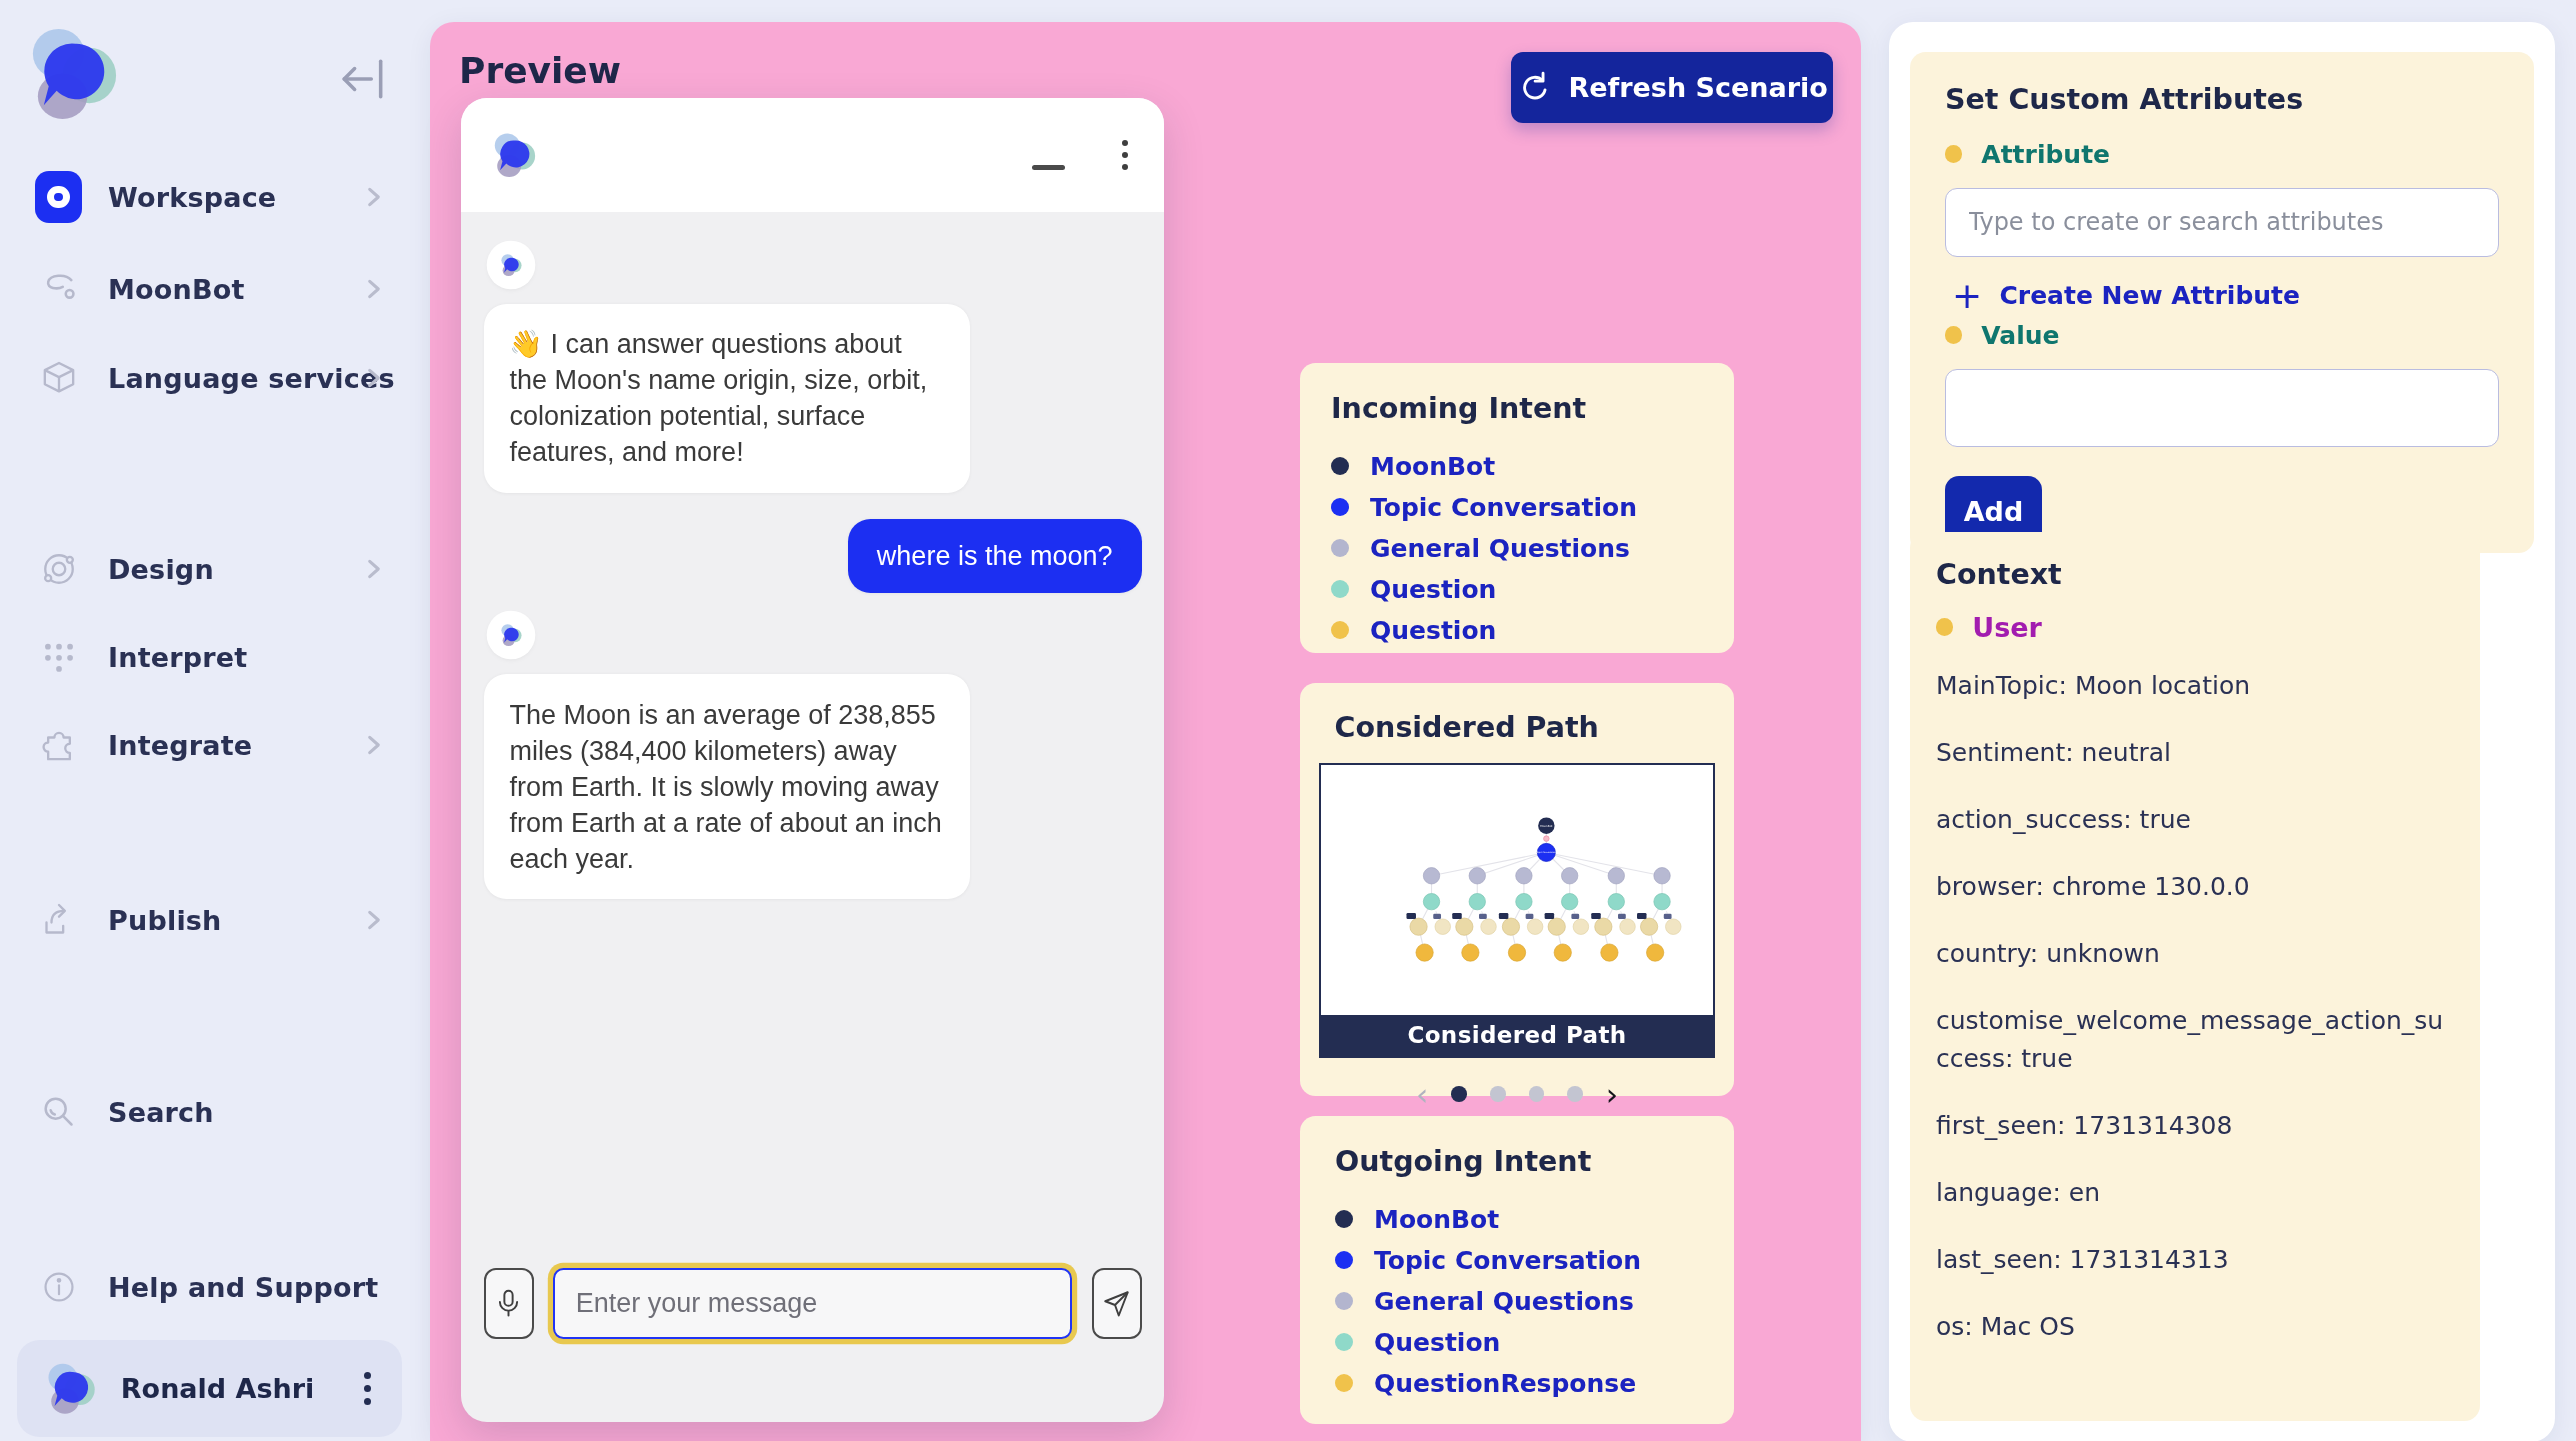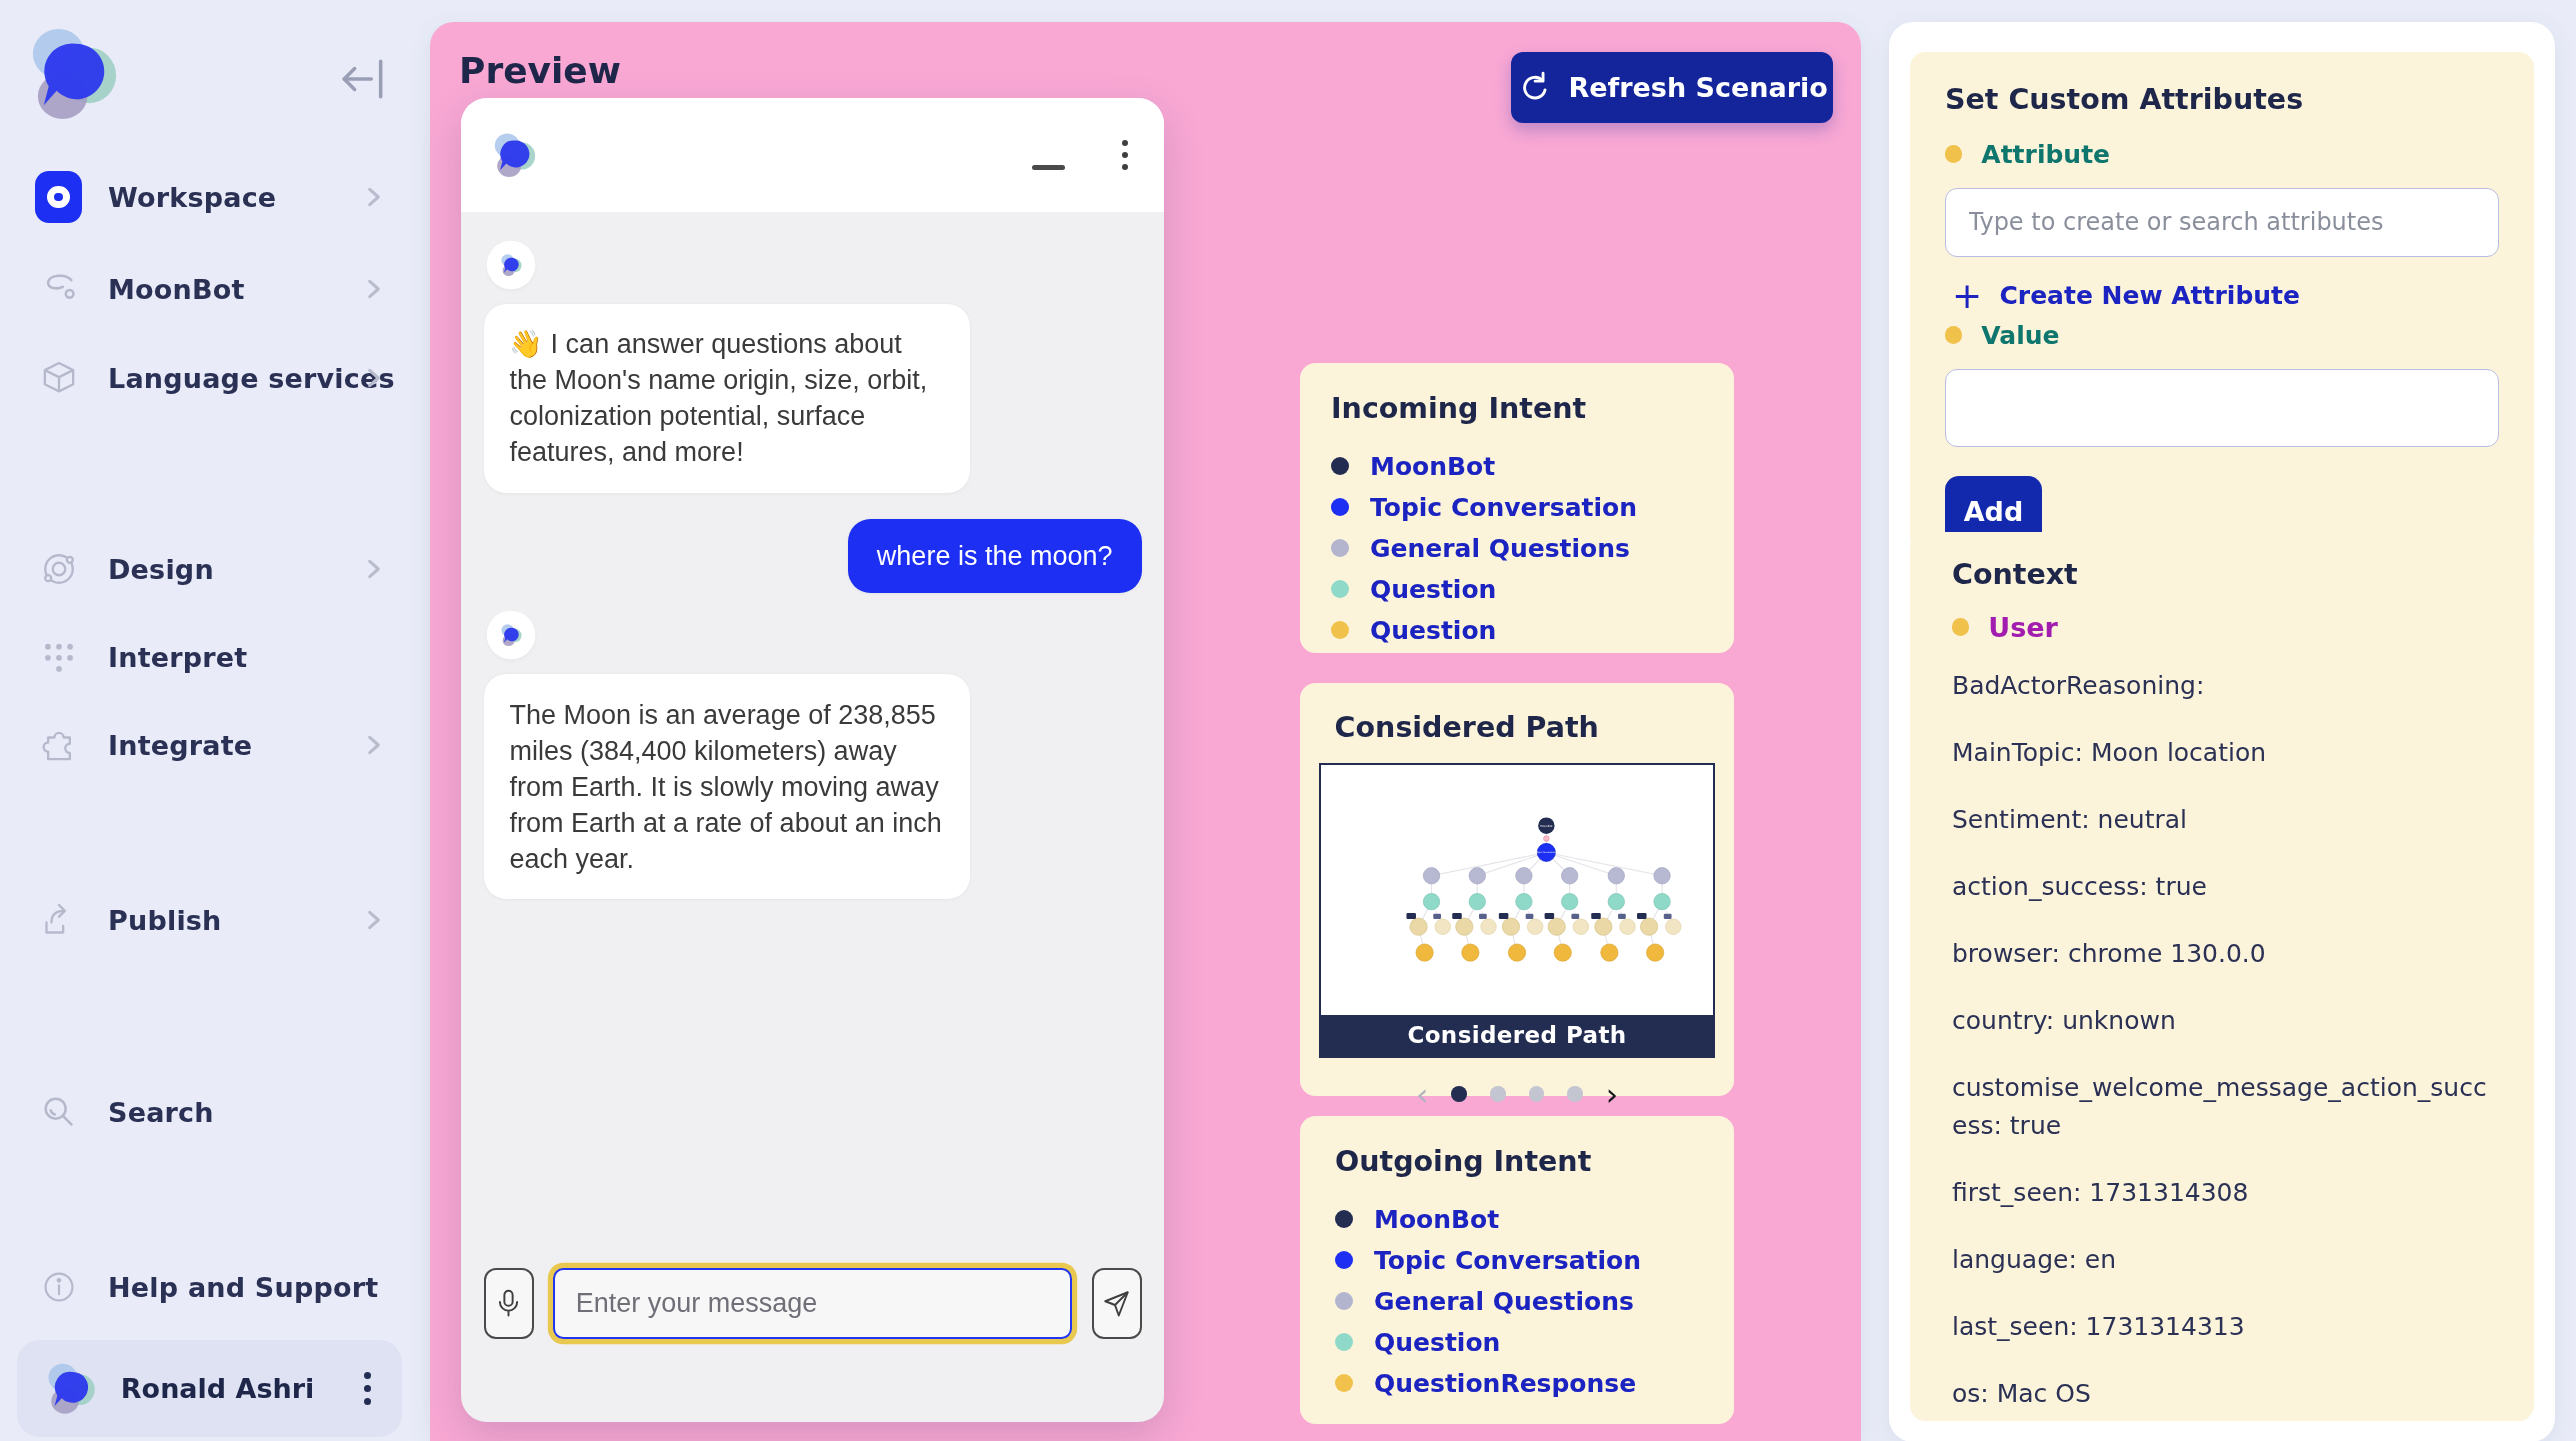--- a/index.html
+++ b/index.html
@@ -77,21 +77,21 @@
     display:flex; align-items:center; justify-content:center; letter-spacing:0.4px; }
   .carousel { margin-top:21px; display:flex; align-items:center; justify-content:center; gap:23px; }
   .carousel .pg-dot { width:15.6px; height:15.6px; border-radius:50%; cursor:pointer; }
   .pg-prev { font-size:31px; color:#b0b3bf; cursor:pointer; line-height:1; }
   .pg-next { font-size:31px; color:#15151a; cursor:pointer; line-height:1; }
 
   
   .right-card { position:absolute; left:1889px; top:21.6px; width:666px; height:1420px;
     background:#ffffff; border-radius:24px; box-shadow:0 5.2px 26px rgba(35,45,82,.07); }
   .p-attrs { left:21px; top:30px; width:624px; height:501px; padding:31px 35px; }
-  .p-context { left:21px; top:510px; width:624px; height:889px; padding:26px 42px; }
+  .p-context { left:21px; top:510px; width:570px; height:889px; padding:26px 26px; }
   .label-row { display:flex; align-items:center; gap:19px; margin-top:24px; }
   .gold-dot { width:17.3px; height:17.3px; border-radius:50%; background:#f0c24b; flex:0 0 17.3px; }
   .label-row span { font-size:25px; font-weight:600; color:#0f766e; }
   .field { width:100%; height:69px; margin-top:19px; background:#fff; border:1.7px solid #b9bce0;
     border-radius:12px; padding:0 22.5px; font-family:inherit; font-size:24px; color:#2a3154; outline:none; }
   .field::placeholder { color:#8a8f9c; }
   .field.value { height:78px; }
   .create-link { display:flex; align-items:center; gap:17.3px; margin:21px 0 1.7px 7px; cursor:pointer; }
   .create-link .plus { font-size:36px; font-weight:400; color:#1b23c0; line-height:1; }
   .create-link .txt { font-size:25px; font-weight:700; color:#1b23c0; }
@@ -481,21 +481,20 @@
     <button class="add-btn">Add</button>
   </section>
 
   <section class="panel p-context">
     <h3>Context</h3>
     <div class="label-row ctx-user">
       <span class="gold-dot"></span>
       <b>User</b>
     </div>
     <div class="entries">
-      <div class="entry">BadActorReasoning:</div>
       <div class="entry">MainTopic: Moon location</div>
       <div class="entry">Sentiment: neutral</div>
       <div class="entry">action_success: true</div>
       <div class="entry">browser: chrome 130.0.0</div>
       <div class="entry">country: unknown</div>
       <div class="entry">customise_welcome_message_action_success: true</div>
       <div class="entry">first_seen: 1731314308</div>
       <div class="entry">language: en</div>
       <div class="entry">last_seen: 1731314313</div>
       <div class="entry">os: Mac OS</div>

